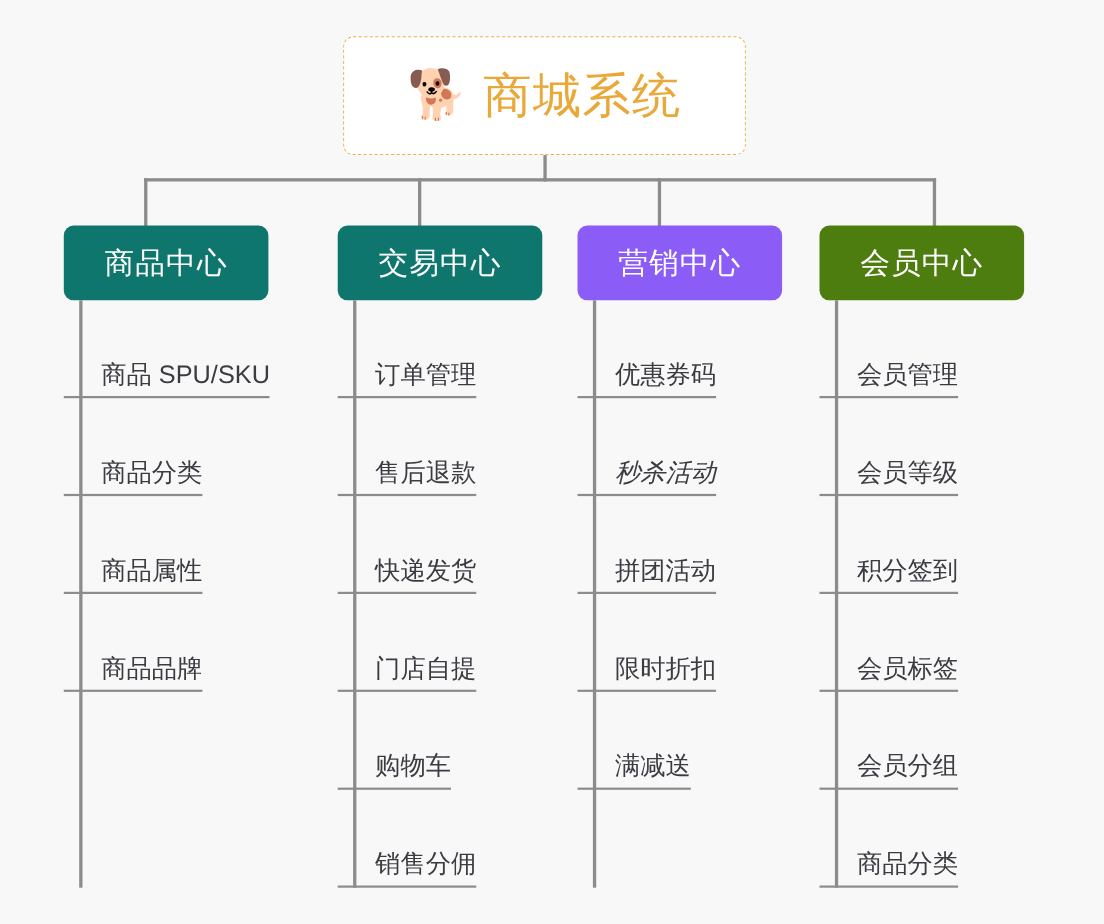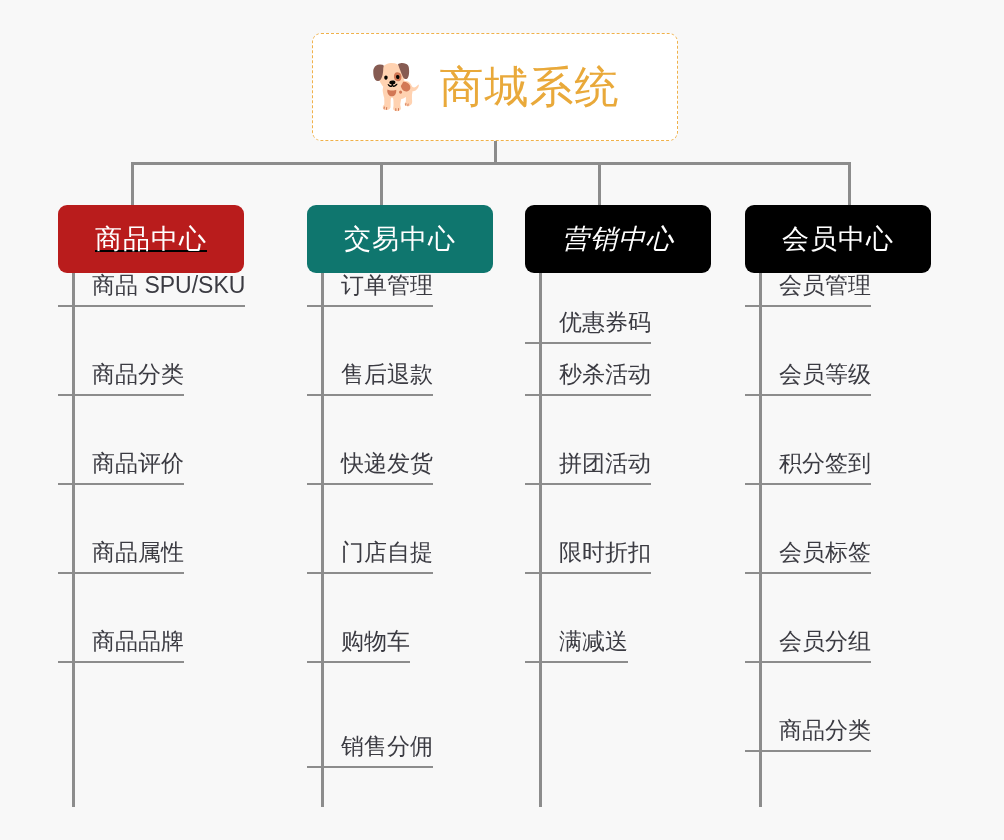--- a/index.html
+++ b/index.html
@@ -91,21 +91,21 @@
     position: relative;
     margin: 0;
     padding: 0;
     list-style: none;
   }
   .leaf {
     position: relative;
     height: 89px;
     box-sizing: border-box;
     display: flex;
-    align-items: flex-start;
+    align-items: flex-end;
   }
   .leaf-inner {
     position: relative;
     display: inline-block;
     padding: 0 0 7px 34px;
     border-bottom: 2px solid #8c8c8c;
   }
   .leaf-label {
     font-size: 23px;
     color: #3b3b42;
@@ -126,33 +126,30 @@
   <div class="line v-line" style="left: 494px; top: 141px; height: 24px; background: rgb(140, 140, 140);"></div>
 
   <div class="line h-line" style="left: 131px; top: 162px; width: 720px; background: rgb(140, 140, 140);"></div>
 
   <div class="line v-line" style="left: 131px; top: 162px; height: 44px; background: rgb(140, 140, 140);"></div>
   <div class="line v-line" style="left: 380px; top: 162px; height: 44px; background: rgb(140, 140, 140);"></div>
   <div class="line v-line" style="left: 598px; top: 162px; height: 44px; background: rgb(140, 140, 140);"></div>
   <div class="line v-line" style="left: 848px; top: 162px; height: 44px; background: rgb(140, 140, 140);"></div>
 
   <div class="column" style="left:58px;">
-    <div class="cat-box" style="background: #b91c1c; text-decoration: underline;">
+    <div class="cat-box" style="background: #0f766e;">
       <span class="cat-label">商品中心</span>
     </div>
     <div class="spine" style="height: 534px; background: rgb(140, 140, 140);"></div>
     <ul class="leaf-list">
       <li class="leaf">
           <span class="leaf-inner" style="border-bottom-color: rgb(140, 140, 140);"><span class="leaf-label">商品 SPU/SKU</span></span>
         </li>
       <li class="leaf">
           <span class="leaf-inner" style="border-bottom-color: rgb(140, 140, 140);"><span class="leaf-label">商品分类</span></span>
-        </li>
-      <li class="leaf">
-          <span class="leaf-inner" style="border-bottom-color: rgb(140, 140, 140);"><span class="leaf-label">商品评价</span></span>
         </li>
       <li class="leaf">
           <span class="leaf-inner" style="border-bottom-color: rgb(140, 140, 140);"><span class="leaf-label">商品属性</span></span>
         </li>
       <li class="leaf">
           <span class="leaf-inner" style="border-bottom-color: rgb(140, 140, 140);"><span class="leaf-label">商品品牌</span></span>
         </li>
     </ul>
   </div>
 
@@ -177,45 +174,45 @@
       <li class="leaf">
           <span class="leaf-inner" style="border-bottom-color: rgb(140, 140, 140);"><span class="leaf-label">购物车</span></span>
         </li>
       <li class="leaf">
           <span class="leaf-inner" style="border-bottom-color: rgb(140, 140, 140); margin-top: 16px;"><span class="leaf-label">销售分佣</span></span>
         </li>
     </ul>
   </div>
 
   <div class="column" style="left:525px;">
-    <div class="cat-box" style="background: #000000; font-style: italic;">
+    <div class="cat-box" style="background: #8b5cf6;">
       <span class="cat-label">营销中心</span>
     </div>
     <div class="spine" style="height: 534px; background: rgb(140, 140, 140);"></div>
     <ul class="leaf-list">
       <li class="leaf">
           <span class="leaf-inner" style="border-bottom-color: rgb(140, 140, 140); margin-top: 37px;"><span class="leaf-label">优惠券码</span></span>
         </li>
       <li class="leaf">
-          <span class="leaf-inner" style="border-bottom-color: rgb(140, 140, 140);"><span class="leaf-label">秒杀活动</span></span>
+          <span class="leaf-inner" style="border-bottom-color: rgb(140, 140, 140); font-style: italic;"><span class="leaf-label">秒杀活动</span></span>
         </li>
       <li class="leaf">
           <span class="leaf-inner" style="border-bottom-color: rgb(140, 140, 140);"><span class="leaf-label">拼团活动</span></span>
         </li>
       <li class="leaf">
           <span class="leaf-inner" style="border-bottom-color: rgb(140, 140, 140);"><span class="leaf-label">限时折扣</span></span>
         </li>
       <li class="leaf">
           <span class="leaf-inner" style="border-bottom-color: rgb(140, 140, 140);"><span class="leaf-label">满减送</span></span>
         </li>
     </ul>
   </div>
 
   <div class="column" style="left:745px;">
-    <div class="cat-box" style="background: #000000;">
+    <div class="cat-box" style="background: #4d7c0f;">
       <span class="cat-label">会员中心</span>
     </div>
     <div class="spine" style="height: 534px; background: rgb(140, 140, 140);"></div>
     <ul class="leaf-list">
       <li class="leaf">
           <span class="leaf-inner" style="border-bottom-color: rgb(140, 140, 140);"><span class="leaf-label">会员管理</span></span>
         </li>
       <li class="leaf">
           <span class="leaf-inner" style="border-bottom-color: rgb(140, 140, 140);"><span class="leaf-label">会员等级</span></span>
         </li>

